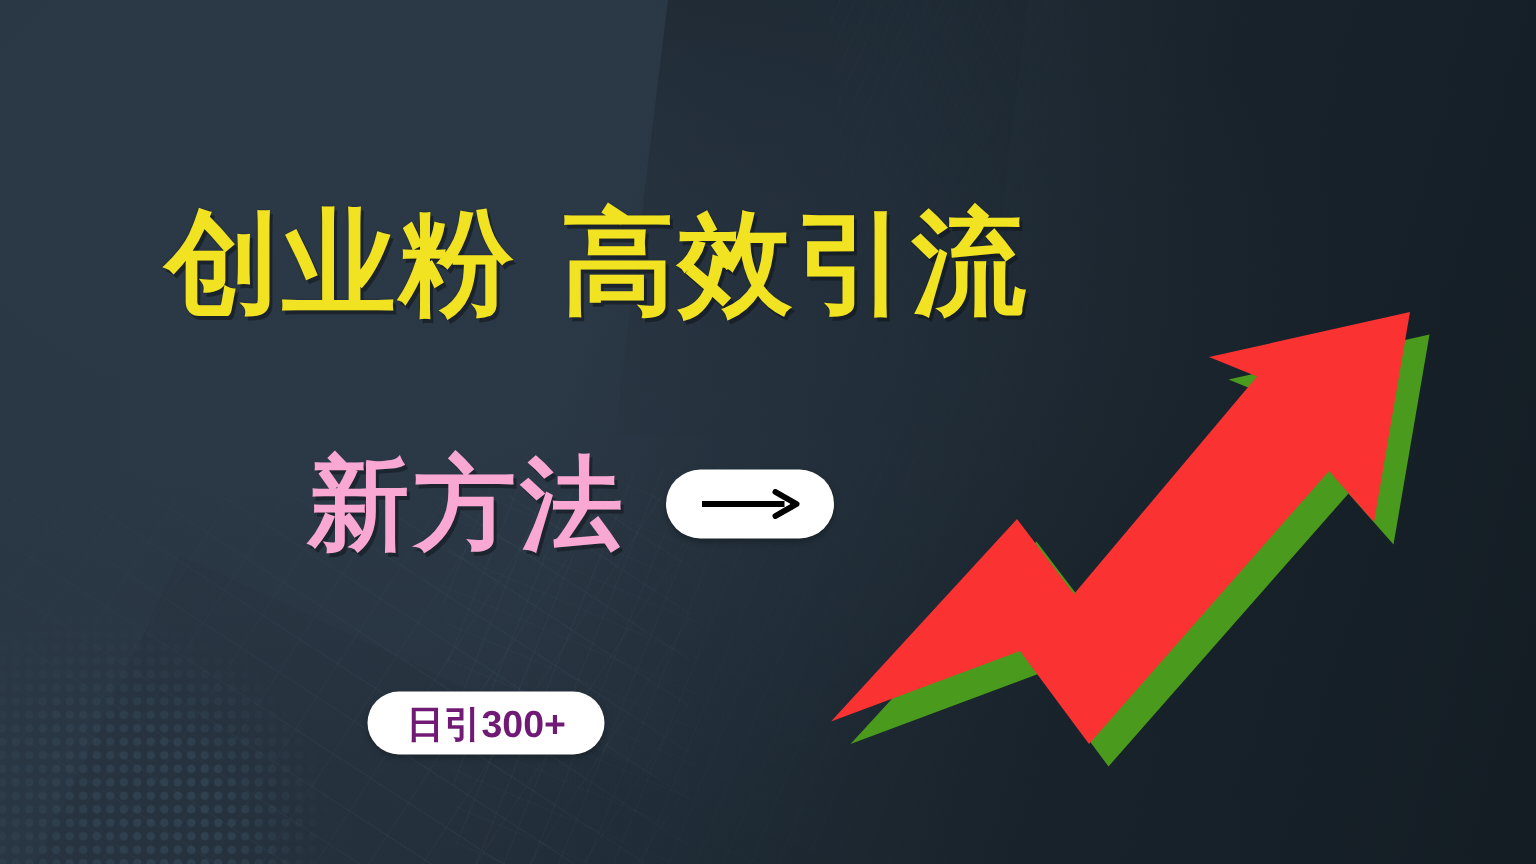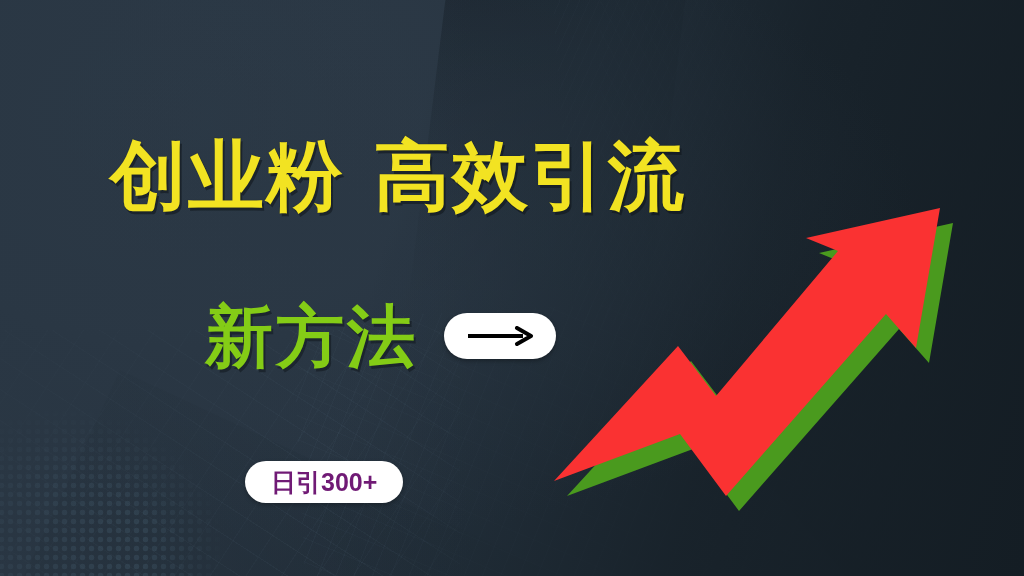--- a/index.html
+++ b/index.html
@@ -150,21 +150,21 @@
     left: 205px; top: 302px;
     display: flex;
     align-items: center;
     gap: 26px;
   }
   .subline-text {
     font-size: 68px;
     line-height: 1;
     font-weight: 700;
     letter-spacing: 3px;
-    color: #84cc16;
+    color: #f9a8d4;
     text-shadow: 2px 3px 0 rgba(14,20,26,.5);
     white-space: nowrap;
   }
   .arrow-pill {
     width: 112px; height: 46px;
     background: #ffffff;
     border-radius: 23px;
     display: flex;
     align-items: center;
     justify-content: center;

